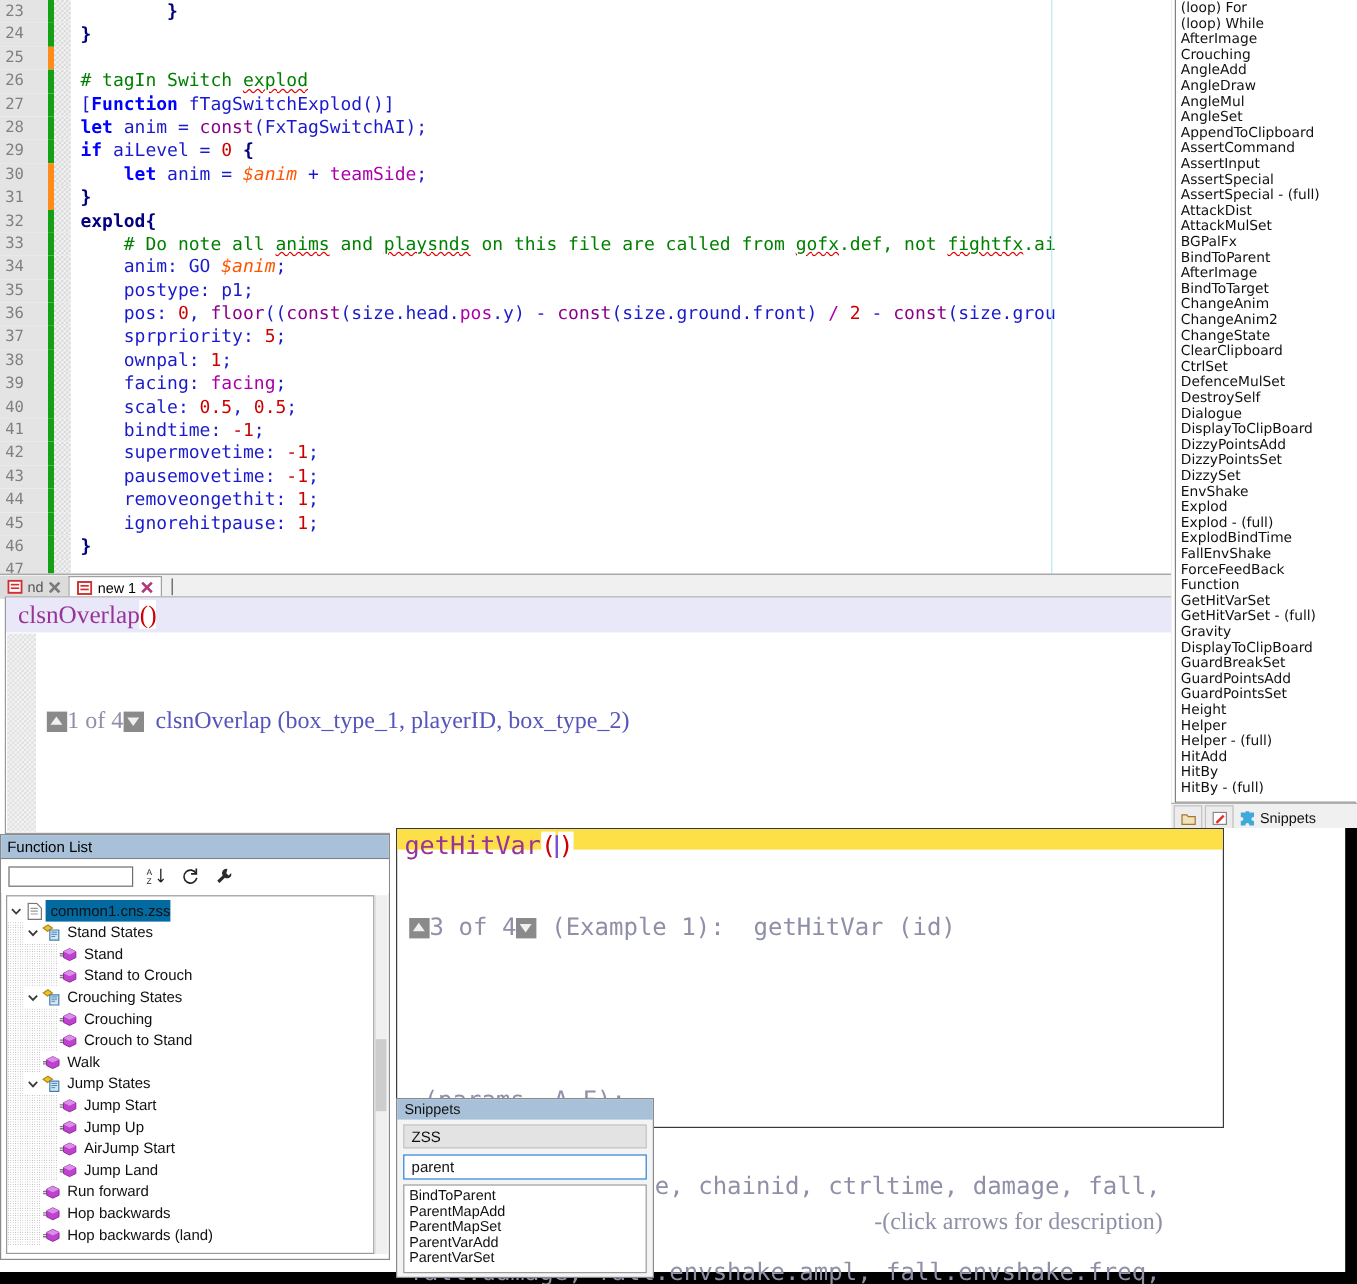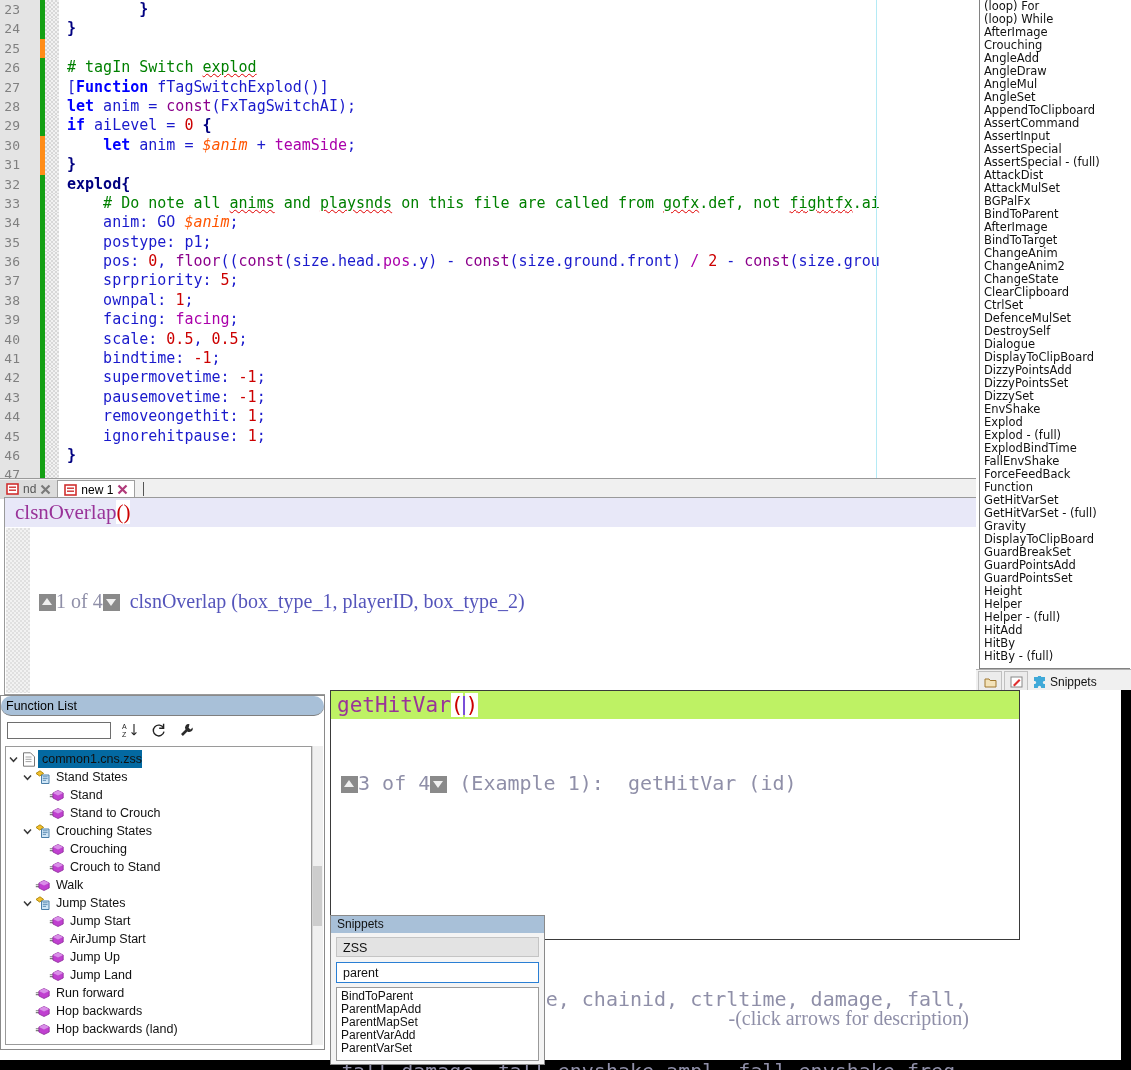--- a/index.html
+++ b/index.html
@@ -154,21 +154,20 @@
 
   
   #funclist{
     left:0;top:695px;width:325px;height:355px;
     background:#ffffff;border:1px solid #8a8a8a;box-sizing:border-box;
   }
   #fl-title{
     height:20px;line-height:20px;background:#a8c0d8;
     color:#000;font-size:12.5px;padding-left:5px;box-sizing:border-box;
     border-bottom:1px solid #7f7f7f;
-    border-radius:10px;
   }
   #fl-toolbar{
     height:28px;display:flex;align-items:center;gap:11px;
     padding:0 6px;box-sizing:border-box;background:#ffffff;
   }
   #fl-search{
     width:104px;height:17px;border:1px solid #6e6e6e;background:#fff;
     box-sizing:border-box;font-size:11px;padding:0 3px;outline:none;
     font-family:"Liberation Sans",sans-serif;
   }
@@ -201,21 +200,21 @@
   }
   #fl-thumb{position:absolute;right:1px;top:120px;width:9px;height:60px;background:#cdcdcd;}
 
   
   #calltip2{
     left:330px;top:690px;width:690px;height:250px;
     background:#ffffff;border:1px solid #3a3a3a;box-sizing:border-box;
     font-family:"DejaVu Sans Mono","Liberation Mono",monospace;
     z-index:5;
   }
-  #calltip2 .ct-header{background:#bef264;height:28px;line-height:28px;padding-left:6px;font-size:21px;}
+  #calltip2 .ct-header{background:#fde047;height:17px;line-height:28px;padding-left:6px;font-size:21px;}
   #calltip2 .ct-body{padding-left:10px;font-size:20px;line-height:24px;}
   .caret{display:inline-block;width:2px;height:19px;background:#7a4fd8;vertical-align:-3px;}
 
   
   #snipbot{
     left:330px;top:915px;width:215px;height:150px;
     background:#f4f4f4;border:1px solid #8a8a8a;box-sizing:border-box;
     z-index:7;
   }
   #sb-title{
@@ -563,34 +562,34 @@
         <span class="tdots"></span>
         <span class="tdots"></span>
         <span class="tdots"></span>
         <span class="ticon">
           <svg width="17" height="13" viewBox="0 0 17 13">
             <path d="M0.8 5.8h4.4M0.8 7.6h4.4" stroke="#7a7a7a" stroke-width="1.1"></path>
             <path d="M9 1.5 L14.2 4 L14.2 9 L9 11.5 L3.9 9 L3.9 4z" fill="#c040d0" stroke="#8a2a98" stroke-width="0.8"></path>
             <path d="M9 1.5 L14.2 4 L9 6.5 L3.9 4z" fill="#d98fe8"></path>
           </svg>
         </span>
+        <span class="tlabel">Jump Up</span>
+      </div>
+      <div class="tnode">
+        <span class="tdots"></span>
+        <span class="tdots"></span>
+        <span class="tdots"></span>
+        <span class="ticon">
+          <svg width="17" height="13" viewBox="0 0 17 13">
+            <path d="M0.8 5.8h4.4M0.8 7.6h4.4" stroke="#7a7a7a" stroke-width="1.1"></path>
+            <path d="M9 1.5 L14.2 4 L14.2 9 L9 11.5 L3.9 9 L3.9 4z" fill="#c040d0" stroke="#8a2a98" stroke-width="0.8"></path>
+            <path d="M9 1.5 L14.2 4 L9 6.5 L3.9 4z" fill="#d98fe8"></path>
+          </svg>
+        </span>
         <span class="tlabel">AirJump Start</span>
-      </div>
-      <div class="tnode">
-        <span class="tdots"></span>
-        <span class="tdots"></span>
-        <span class="tdots"></span>
-        <span class="ticon">
-          <svg width="17" height="13" viewBox="0 0 17 13">
-            <path d="M0.8 5.8h4.4M0.8 7.6h4.4" stroke="#7a7a7a" stroke-width="1.1"></path>
-            <path d="M9 1.5 L14.2 4 L14.2 9 L9 11.5 L3.9 9 L3.9 4z" fill="#c040d0" stroke="#8a2a98" stroke-width="0.8"></path>
-            <path d="M9 1.5 L14.2 4 L9 6.5 L3.9 4z" fill="#d98fe8"></path>
-          </svg>
-        </span>
-        <span class="tlabel">Jump Up</span>
       </div>
       <div class="tnode">
         <span class="tdots"></span>
         <span class="tdots"></span>
         <span class="tdots"></span>
         <span class="ticon">
           <svg width="17" height="13" viewBox="0 0 17 13">
             <path d="M0.8 5.8h4.4M0.8 7.6h4.4" stroke="#7a7a7a" stroke-width="1.1"></path>
             <path d="M9 1.5 L14.2 4 L14.2 9 L9 11.5 L3.9 9 L3.9 4z" fill="#c040d0" stroke="#8a2a98" stroke-width="0.8"></path>
             <path d="M9 1.5 L14.2 4 L9 6.5 L3.9 4z" fill="#d98fe8"></path>

